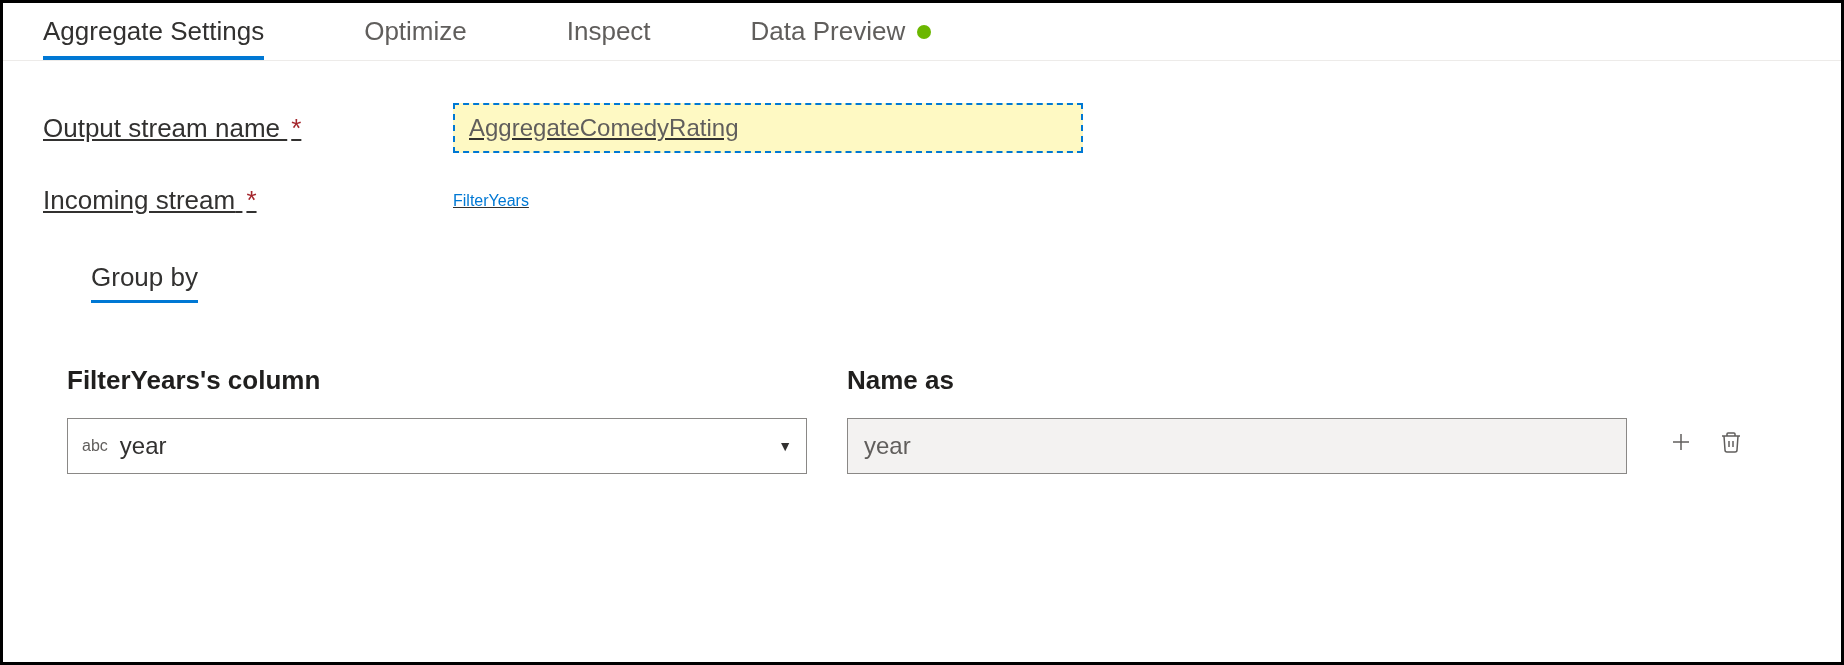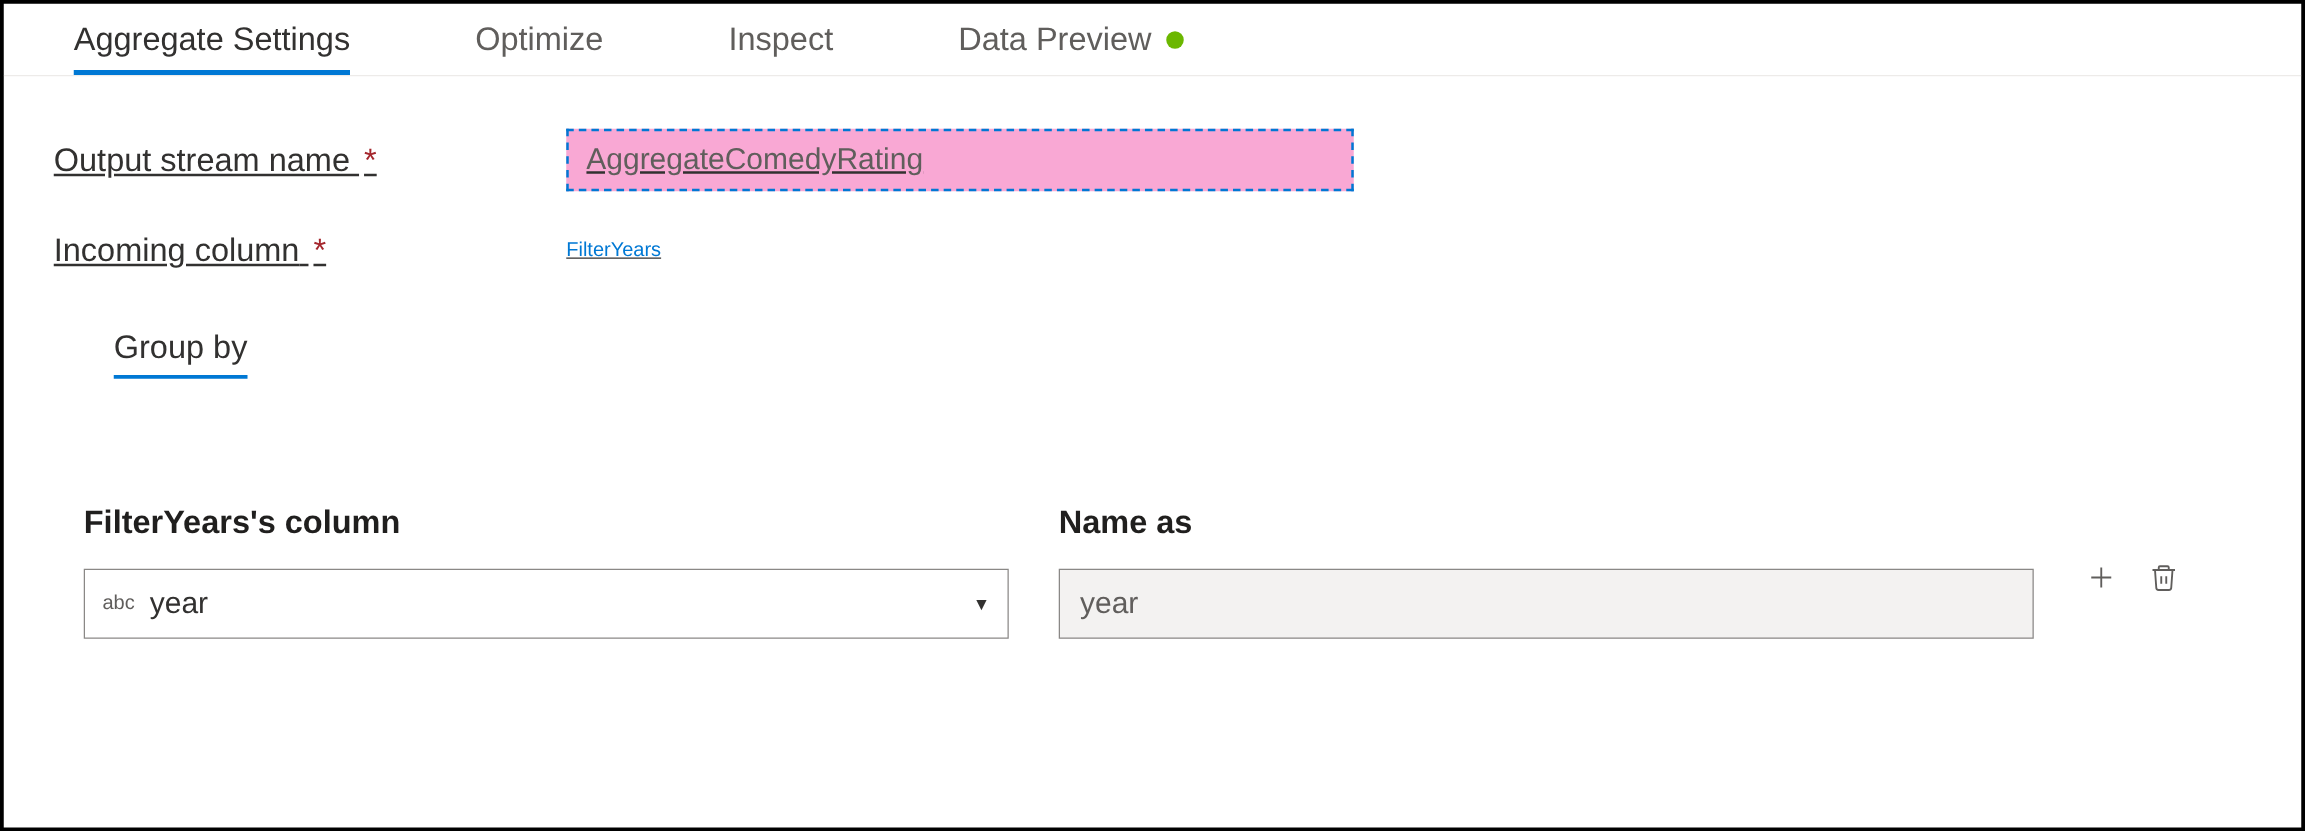--- a/index.html
+++ b/index.html
@@ -18,21 +18,21 @@
       border: 3px solid #000;
       width: 1844px;
       height: 665px;
       position: relative;
       overflow: hidden;
     }
     .tabs {
       display: flex;
       align-items: center;
       border-bottom: 1px solid #edebe9;
-      padding-left: 56px;
+      padding-left: 40px;
       gap: 100px;
       height: 58px;
     }
     .tab {
       font-size: 26px;
       color: #605e5c;
       cursor: pointer;
       padding: 12px 0;
       position: relative;
       display: flex;
@@ -76,21 +76,21 @@
       color: #a4262c;
       margin-left: 4px;
     }
     .text-input {
       width: 630px;
       height: 50px;
       padding: 6px 14px;
       font-size: 24px;
       color: #605e5c;
       border: 2px dashed #0078d4;
-      background: #f9a8d4;
+      background: #fef9c3;
       outline: none;
     }
     .link-value {
       font-size: 16px;
       color: #0078d4;
       cursor: pointer;
     }
     .doc-link {
       display: flex;
       align-items: center;
@@ -126,24 +126,24 @@
     .subtab.active::after {
       content: "";
       position: absolute;
       left: 0;
       right: 0;
       bottom: -2px;
       height: 3px;
       background: #0078d4;
     }
     .grid {
-      margin-top: 101px;
+      margin-top: 64px;
       display: flex;
       gap: 40px;
-      align-items: flex-start;
+      align-items: center;
       padding-left: 24px;
     }
     .col {
       display: flex;
       flex-direction: column;
       gap: 22px;
     }
     .col-header {
       font-size: 26px;
       font-weight: 600;
@@ -229,21 +229,21 @@
     <div class="row">
       <div class="label">
         <span>Output stream name</span>
         <span class="req">*</span>
       </div>
       <input class="text-input" type="text" value="AggregateComedyRating" style="">
     </div>
 
     <div class="row">
       <div class="label">
-        <span>Incoming column</span>
+        <span>Incoming stream</span>
         <span class="req">*</span>
       </div>
       <span class="link-value">FilterYears</span>
     </div>
 
     <div class="subtabs">
       <div class="subtab active">
         <span>Group by</span>
       </div>
     </div>

